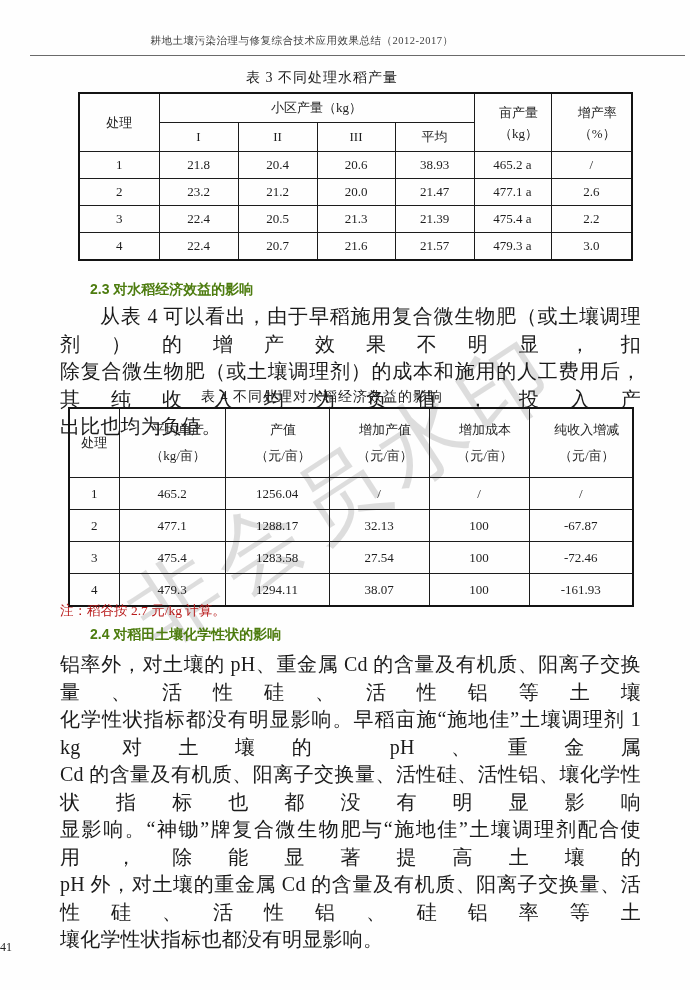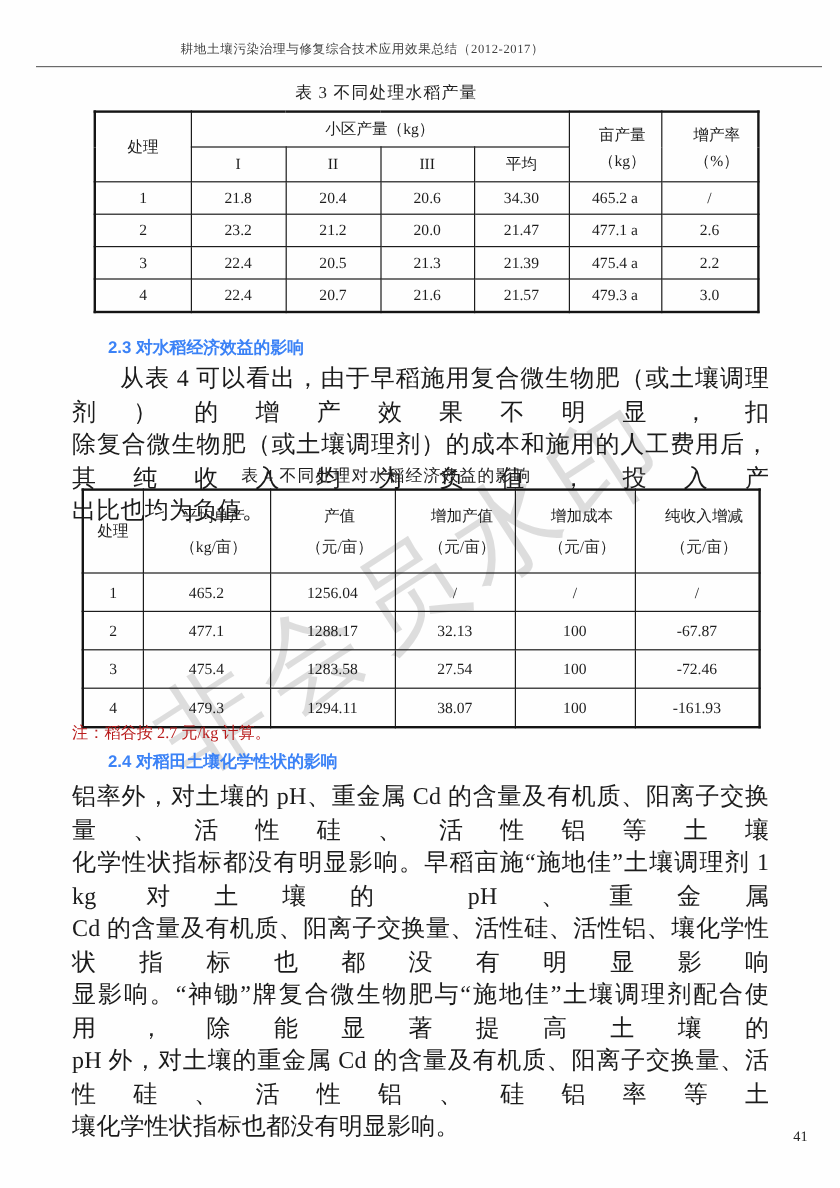--- a/index.html
+++ b/index.html
@@ -40,32 +40,32 @@
   #table3 tr.h2 th{height:28px;}
   #table4{top:407px;left:68px;width:564px;}
   #table4 th{height:68px;}
   #table4 td{height:31px;}
   .two-line div{line-height:21px;padding-left:12px;}
   #table4 .two-line div{line-height:26px;}
   
   .sec-heading{
     position:absolute;left:60px;width:580px;padding-left:30px;box-sizing:border-box;
     font-family:"Liberation Sans","DejaVu Sans",sans-serif;font-weight:bold;
-    font-size:14px;color:#3b82f6;
+    font-size:14px;color:#4d7c0f;
   }
   #h23{top:281px;}
   #h24{top:626px;}
   .para{position:absolute;left:60px;width:581px;font-size:20px;color:#1b1b1b;}
   #p23{top:303px;}
   #p24{top:651px;}
   .line{line-height:27.5px;text-align:justify;text-align-last:justify;letter-spacing:0.2px;}
   .line.last{text-align-last:left;}
   .line.indent{text-indent:2em;}
   .note{position:absolute;left:60px;top:602px;font-size:13.5px;color:#b91c1c;}
-  .page-number{position:absolute;left:0;top:940px;width:673px;text-align:right;font-size:12px;color:#222;}
+  .page-number{position:absolute;left:0;top:940px;width:673px;text-align:left;font-size:12px;color:#222;}
 </style>
 </head>
 <body>
 
 <div class="page">
 
   <div class="watermark">非会员水印</div>
 
   <div class="content">
 
@@ -101,21 +101,21 @@
         <th>I</th>
         <th>II</th>
         <th>III</th>
         <th>平均</th>
       </tr>
       <tr>
         <td>1</td>
         <td>21.8</td>
         <td>20.4</td>
         <td>20.6</td>
-        <td>34.30</td>
+        <td>38.93</td>
         <td>465.2 a</td>
         <td>/</td>
       </tr>
       <tr>
         <td>2</td>
         <td>23.2</td>
         <td>21.2</td>
         <td>20.0</td>
         <td>21.47</td>
         <td>477.1 a</td>

